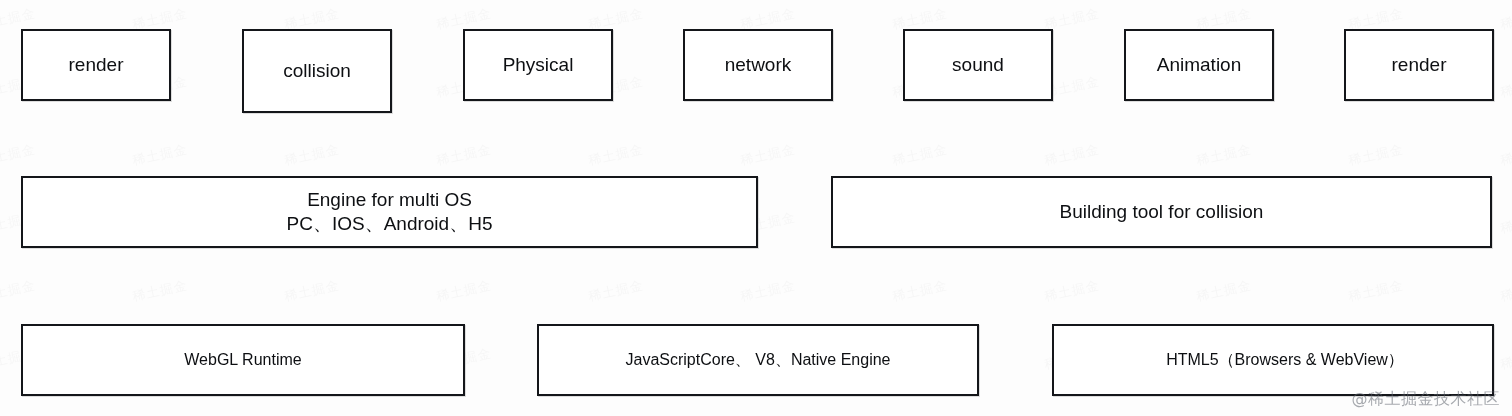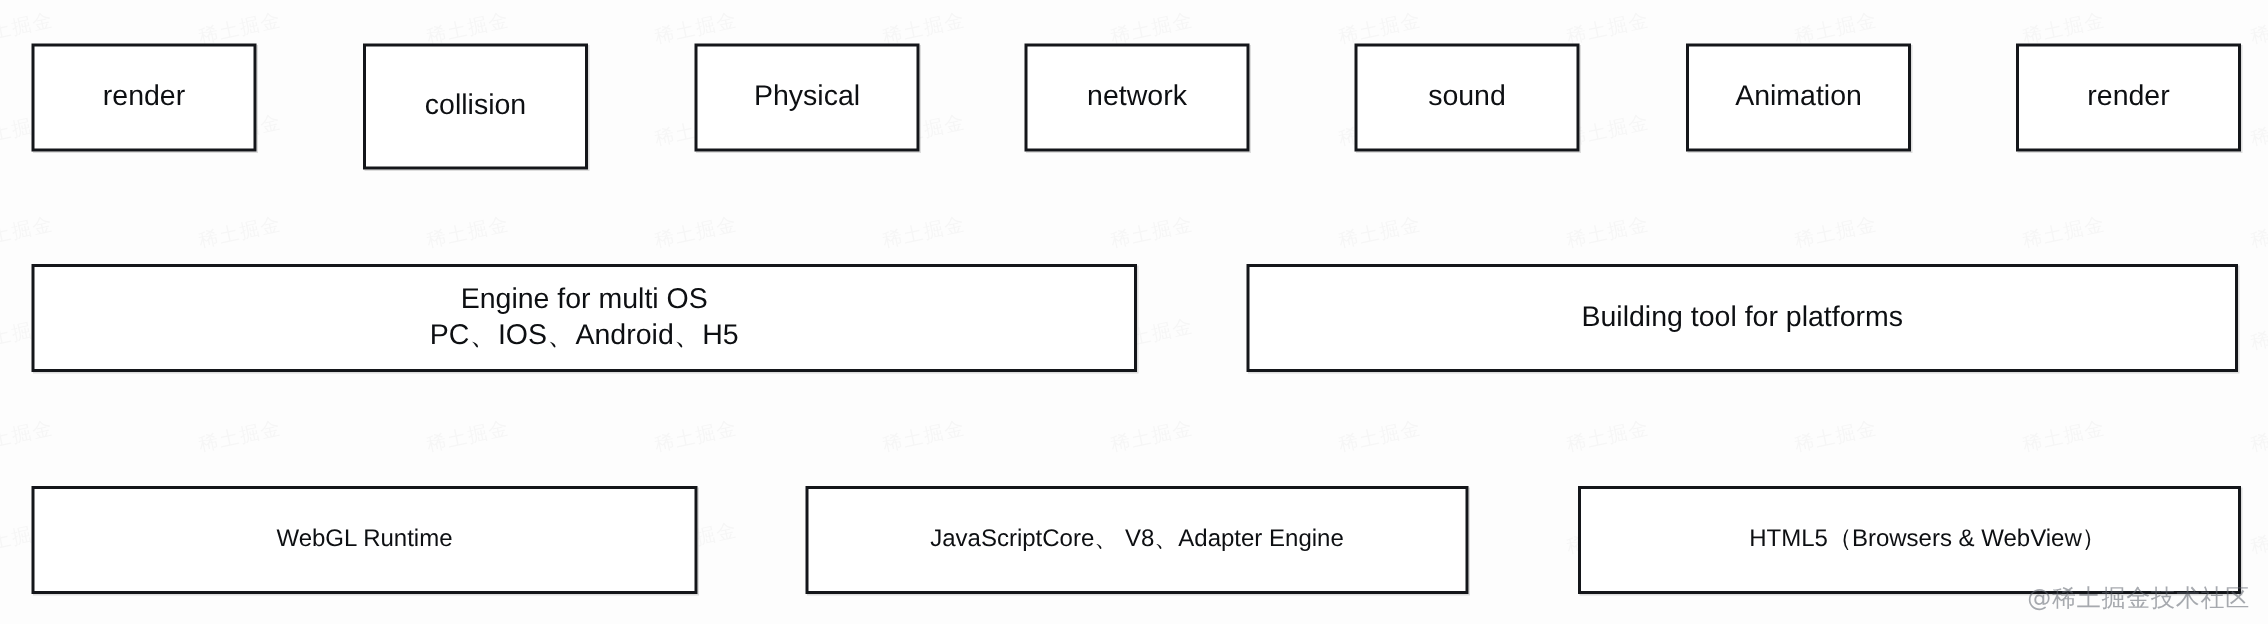--- a/index.html
+++ b/index.html
@@ -185,27 +185,27 @@
         <div class="node-label">Animation</div>
       </div>
       <div class="node-box row-top" style="left: 1344px; top: 29px; width: 150px; height: 72px;">
         <div class="node-label">render</div>
       </div>
       <div class="node-box row-mid" style="left: 21px; top: 176px; width: 737px; height: 72px;">
         <div class="node-label">Engine for multi OS
 PC、IOS、Android、H5</div>
       </div>
       <div class="node-box row-mid" style="left: 831px; top: 176px; width: 661px; height: 72px;">
-        <div class="node-label">Building tool for platforms</div>
+        <div class="node-label">Building tool for collision</div>
       </div>
       <div class="node-box row-bot" style="left: 21px; top: 324px; width: 444px; height: 72px;">
         <div class="node-label">WebGL Runtime</div>
       </div>
       <div class="node-box row-bot" style="left: 537px; top: 324px; width: 442px; height: 72px;">
-        <div class="node-label">JavaScriptCore、 V8、Adapter Engine</div>
+        <div class="node-label">JavaScriptCore、 V8、Native Engine</div>
       </div>
       <div class="node-box row-bot" style="left: 1052px; top: 324px; width: 442px; height: 72px; padding-left: 24px;">
         <div class="node-label">HTML5（Browsers &amp; WebView）</div>
       </div>
     </div>
 
   <div class="corner-watermark">@稀土掘金技术社区</div>
 
 </div>
 

